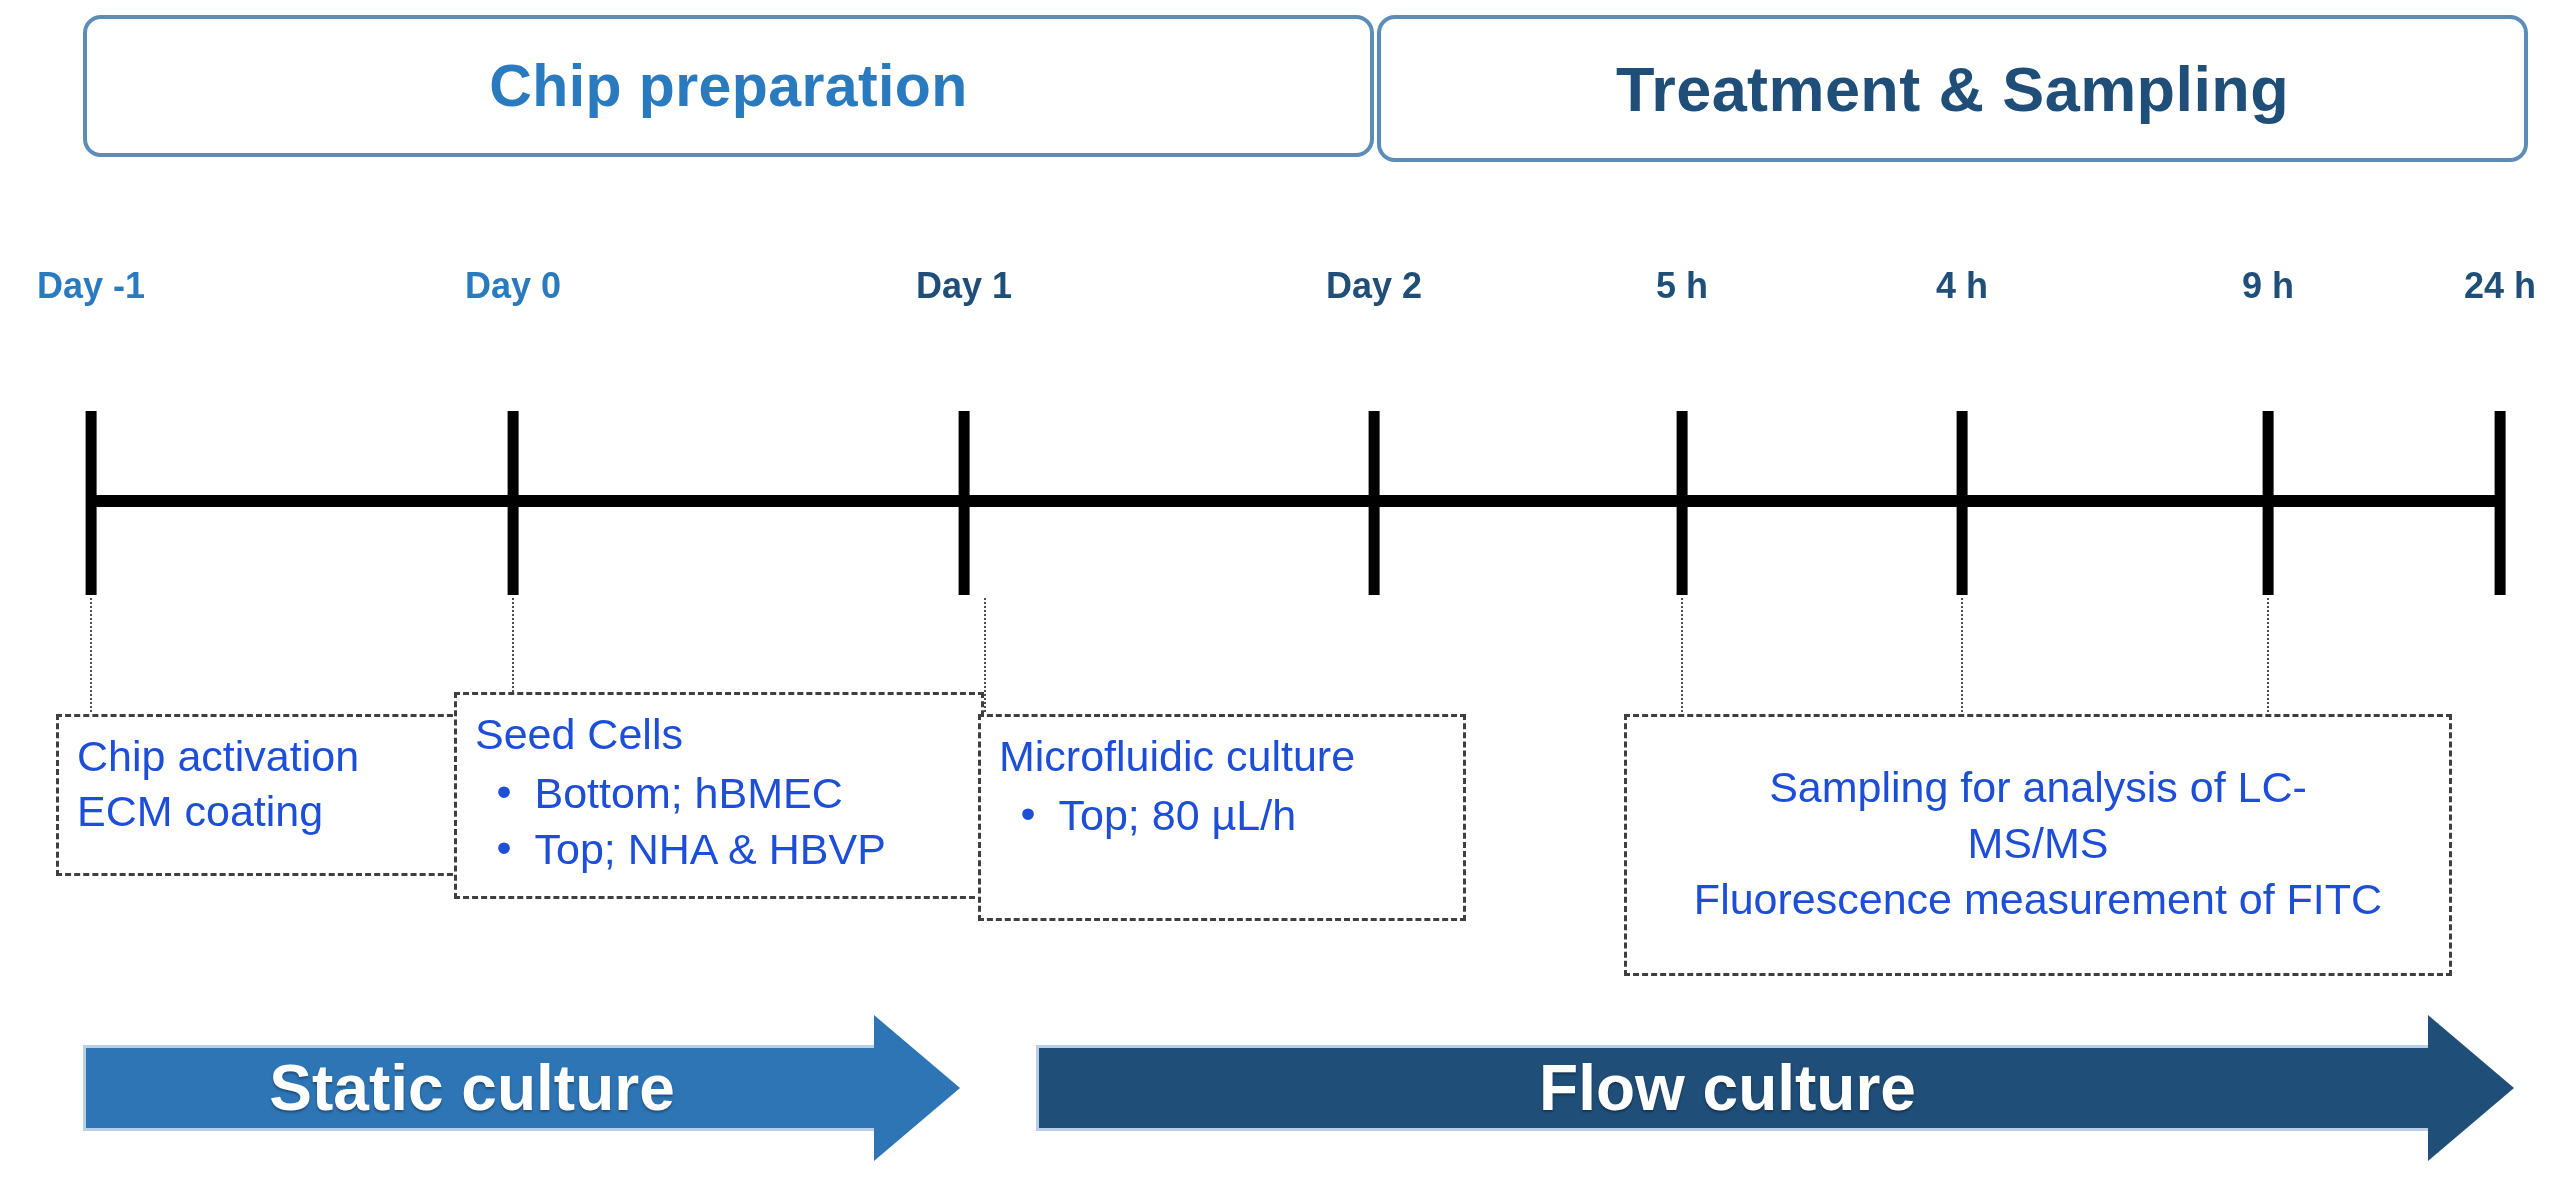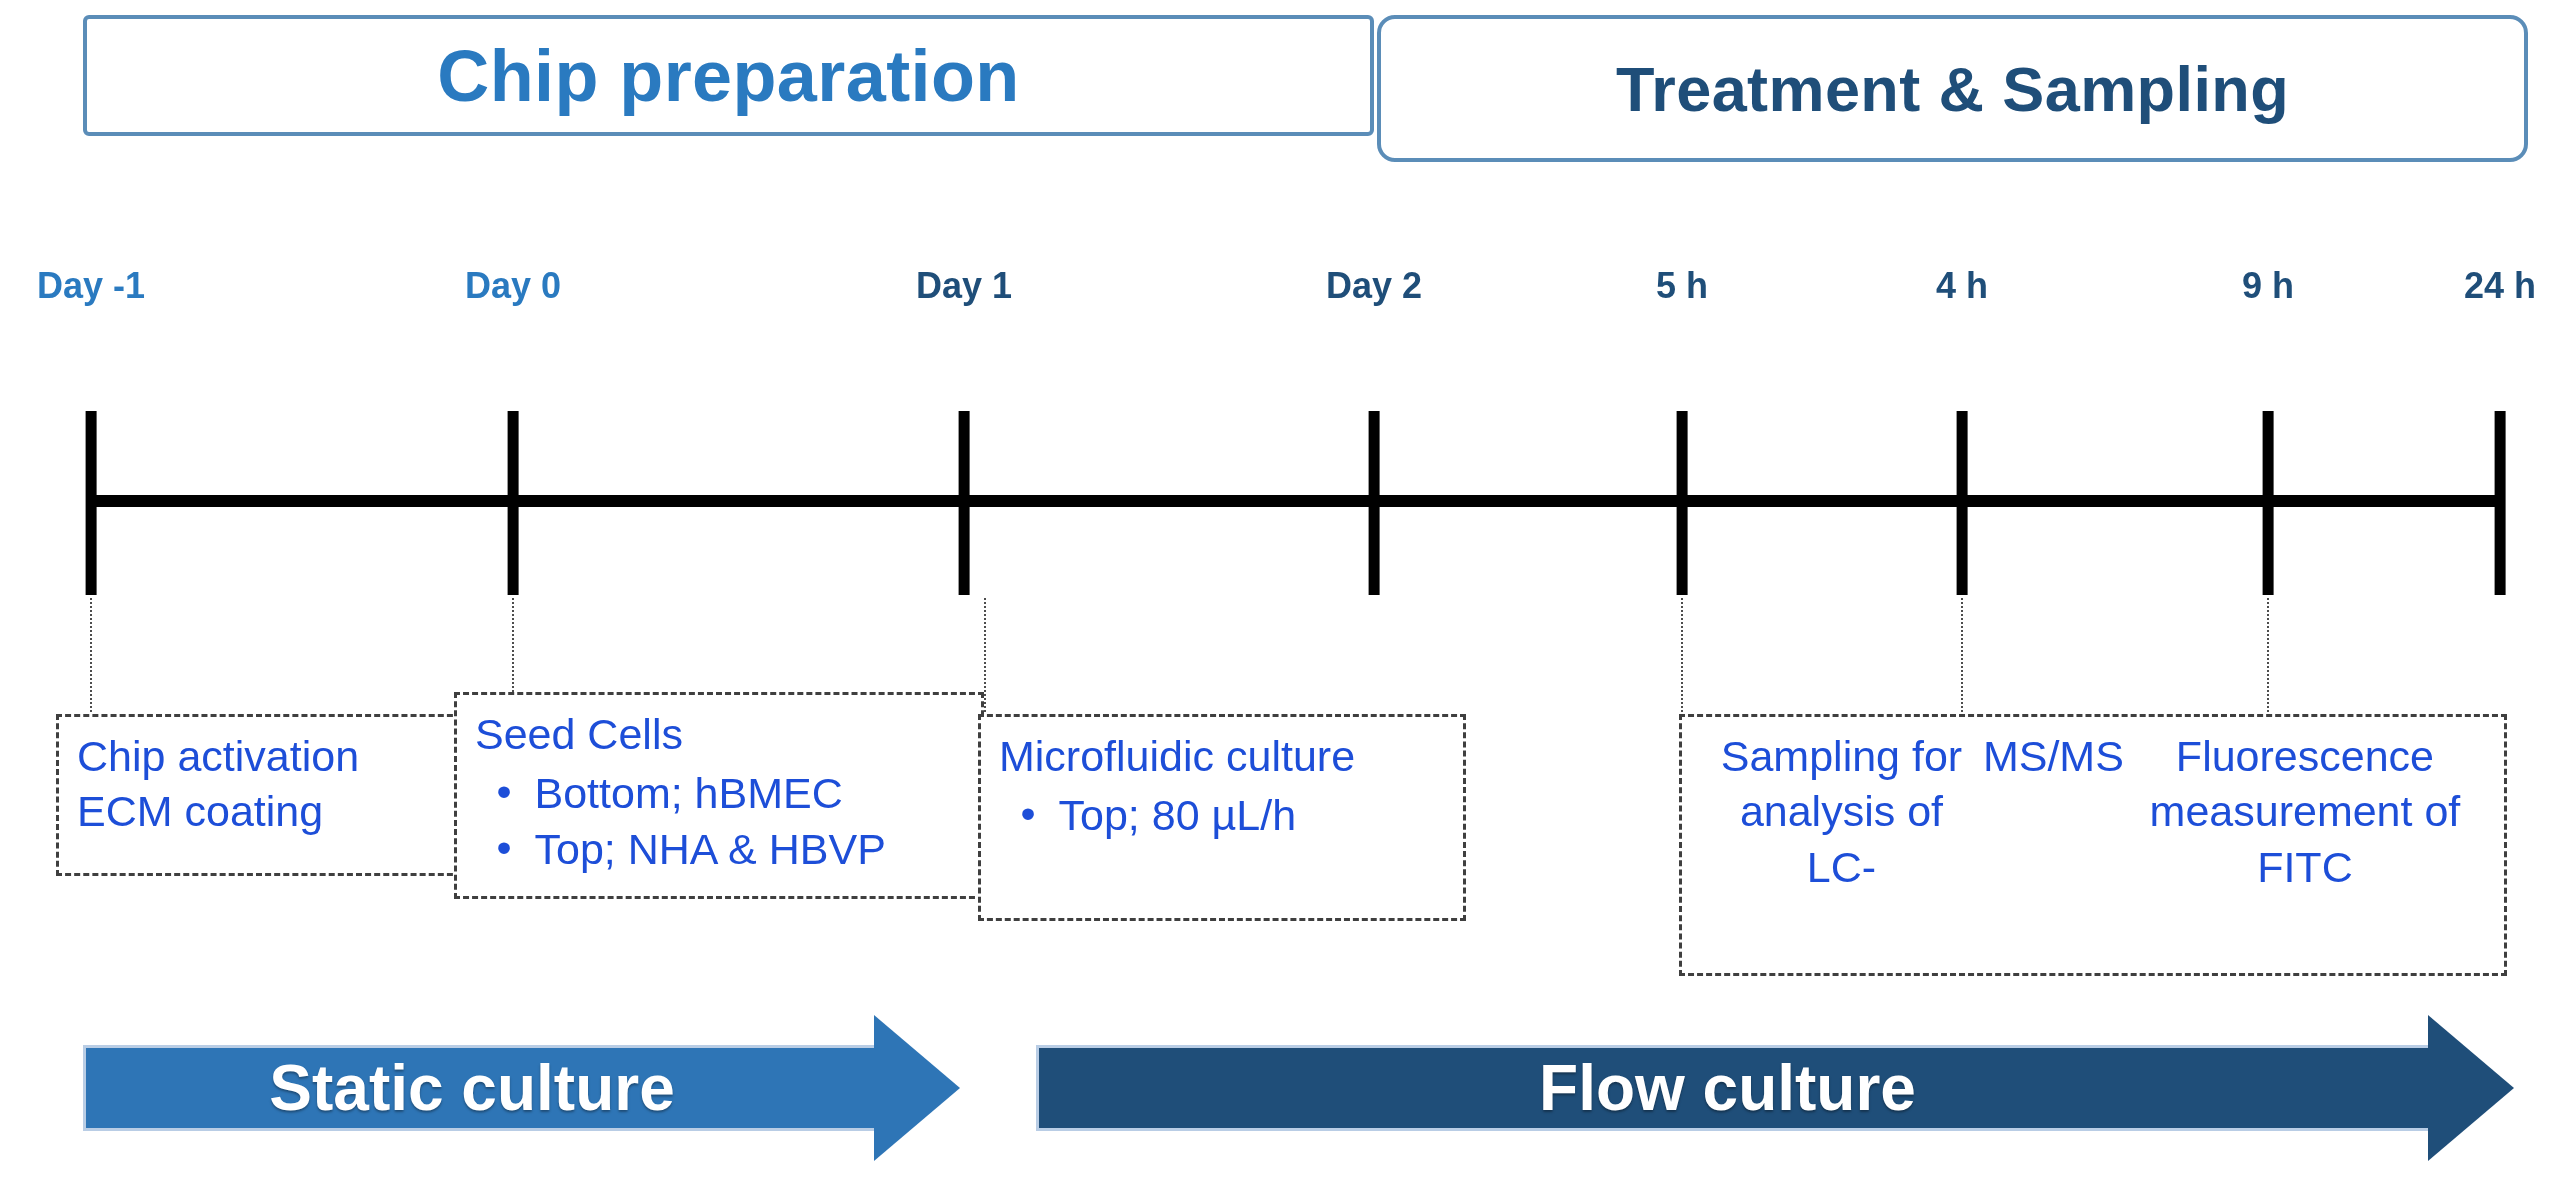--- a/index.html
+++ b/index.html
@@ -26,24 +26,23 @@
     display: flex;
     align-items: center;
     justify-content: center;
     font-weight: bold;
     letter-spacing: 0.4px;
   }
   #phase-prep {
     left: 83px;
     top: 15px;
     width: 1291px;
-    height: 121px;
-    font-size: 72px;
+    height: 142px;
+    font-size: 59px;
     color: #2a7ac0;
-    border-radius: 6px;
   }
   #phase-treat {
     left: 1377px;
     top: 15px;
     width: 1151px;
     height: 147px;
     font-size: 63px;
     color: #1f4e79;
   }
 
@@ -112,22 +111,22 @@
     position: absolute;
     left: 0;
     top: -1.7px;
     font-size: 43px;
   }
   .note-center { text-align: center; }
 
   #note-chip      { left: 56px;   top: 714px;  width: 406px;  height: 162px; }
   #note-seed      { left: 454px;  top: 692px;  width: 530px;  height: 207px; }
   #note-micro     { left: 978px; top: 714px;  width: 488px;  height: 207px; }
-  #note-sampling  { left: 1679px; top: 714px;  width: 828px; height: 262px;
-                    display: flex; flex-direction: row; justify-content: center; }
+  #note-sampling  { left: 1624px; top: 714px;  width: 828px; height: 262px;
+                    display: flex; flex-direction: column; justify-content: center; }
 
   
   .arrow {
     position: absolute;
     height: 86px;
     display: flex;
     align-items: center;
     justify-content: center;
   }
   .arrow .shaft {

